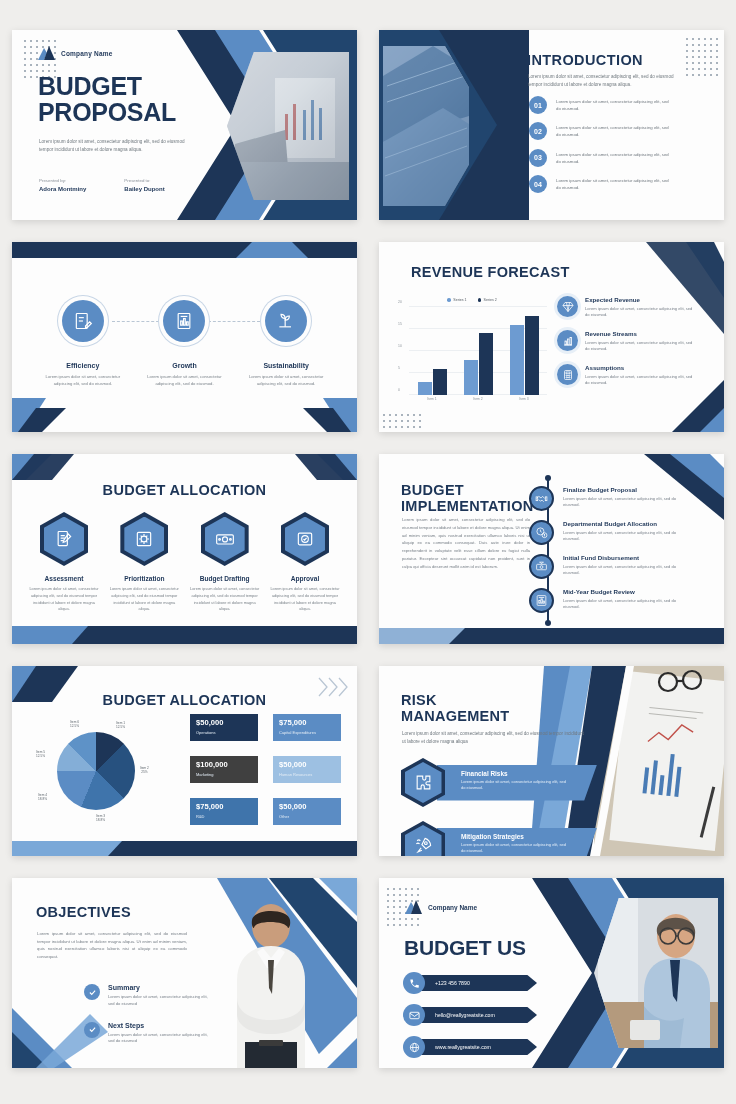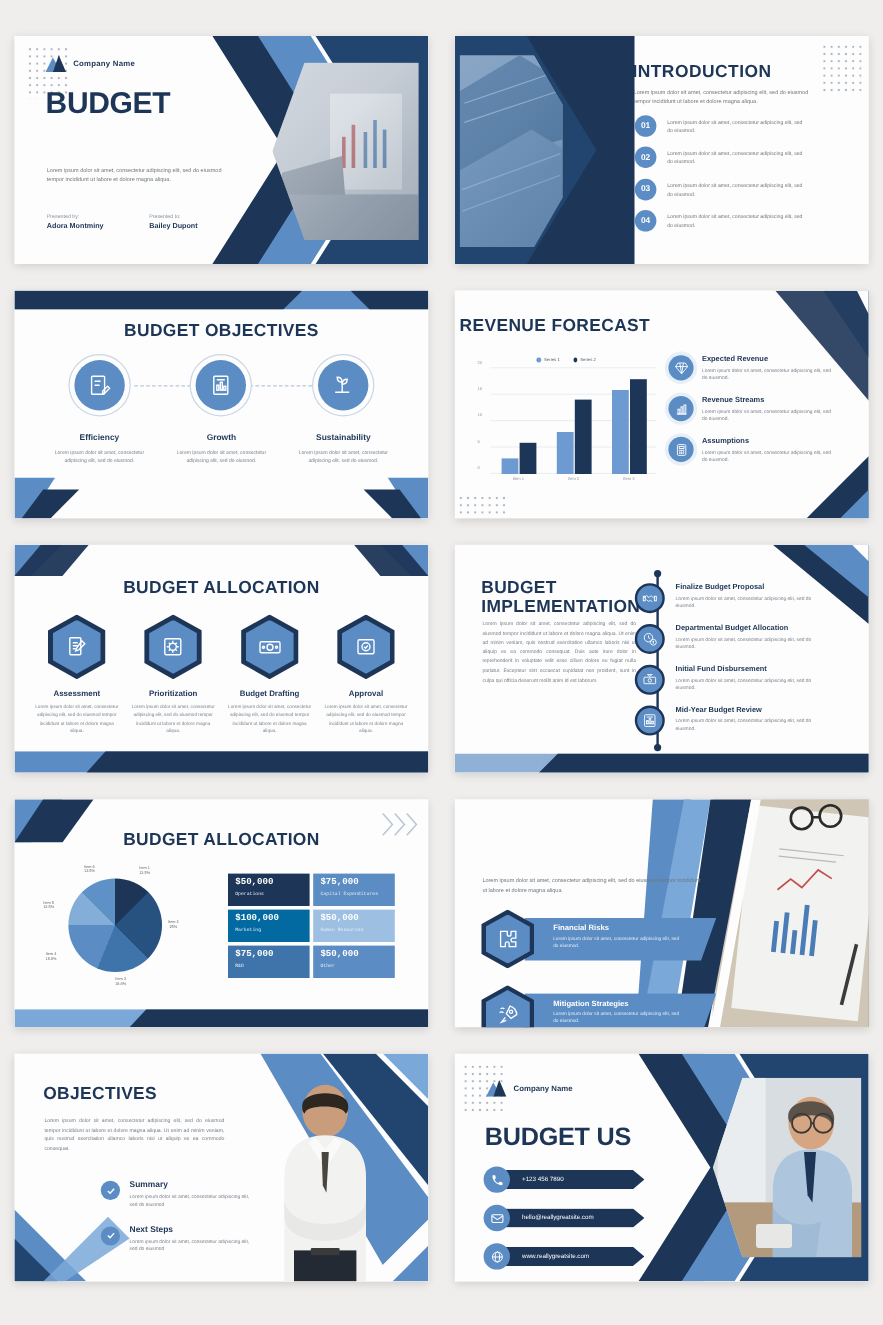--- a/index.html
+++ b/index.html
@@ -57,21 +57,21 @@
   .s3 .badge{width:42px;height:42px;border-radius:50%;background:#5b8cc4;margin:0 auto;
     display:flex;align-items:center;justify-content:center;position:relative;
     box-shadow:0 0 0 4px #fdfdfd, 0 0 0 5px #c8d6e6;}
   .s3 .badge::before{content:"";position:absolute;left:-7px;top:-7px;width:56px;height:56px;
     border-radius:50%;background:#1d3557;clip-path:inset(0 50% 0 0);z-index:-1;}
   .s3 .cname{font-size:7px;font-weight:bold;color:#1d3557;margin-top:20px;}
   .s3 .cdesc{font-size:4.2px;color:#7b838a;line-height:1.7;margin-top:4px;}
   .s3 .dash{position:absolute;top:79px;height:1px;border-top:1px dashed #b9c6d4;}
 
   
-  .s4 .title{position:absolute;left:4px;top:22px;}
+  .s4 .title{position:absolute;left:32px;top:22px;}
   .chartbox{position:absolute;left:18px;top:56px;width:150px;height:110px;}
   .legend{display:flex;gap:11px;justify-content:center;margin-bottom:5px;}
   .legend span{display:flex;align-items:center;gap:2.5px;font-size:3.6px;color:#555d65;}
   .legend i{width:3.5px;height:3.5px;border-radius:50%;display:inline-block;}
   .plot{position:relative;height:88px;margin-left:12px;border-left:0;}
   .gl{position:absolute;left:0;right:0;height:1px;background:#eceff2;}
   .glv{position:absolute;left:-11px;font-size:3.4px;color:#8c949b;transform:translateY(-3px);}
   .bars{position:absolute;left:0;right:0;bottom:0;top:0;display:flex;align-items:flex-end;
     justify-content:space-around;}
   .grp{display:flex;align-items:flex-end;gap:1px;position:relative;height:100%;}
@@ -118,22 +118,22 @@
   .s7 .title{position:absolute;top:26px;left:0;right:0;text-align:center;}
   .pie{position:absolute;left:45px;top:66px;width:78px;height:78px;border-radius:50%;
     background:conic-gradient(
       #1d3557 0deg 45deg,
       #27517f 45deg 135deg,
       #3f74ab 135deg 202.5deg,
       #5b8cc4 202.5deg 270deg,
       #84aed7 270deg 315deg,
       #5e92c7 315deg 360deg);}
   .plab{position:absolute;font-size:3.2px;color:#5f676e;line-height:1.3;text-align:center;}
-  .cards{position:absolute;left:178px;top:62px;display:grid;grid-template-columns:68px 68px;
-    gap:3px;font-family:Liberation Mono, monospace;}
+  .cards{position:absolute;left:178px;top:48px;display:grid;grid-template-columns:68px 68px;
+    gap:15px;}
   .card{height:27px;padding:5px 6px;}
   .card .amt{font-size:7.6px;font-weight:bold;color:#fff;line-height:1;}
   .card .lb{font-size:4px;color:#e3ecf5;margin-top:3px;}
 
   
   .s8 .title{position:absolute;left:22px;top:26px;}
   .s8 .lead{position:absolute;left:23px;top:64px;width:182px;font-size:4.6px;color:#6f777e;line-height:1.7;}
   .s8 .rows{position:absolute;left:22px;top:92px;display:flex;flex-direction:column;gap:14px;}
   .rrow{display:flex;align-items:center;}
   .rhex{width:44px;height:49px;background:#1d3557;
@@ -210,20 +210,21 @@
       <span class="logo">
         <svg width="17" height="14" viewBox="0 0 17 14">
             <polygon points="0,14 6,2 9,7 6,14" fill="#5b8cc4"></polygon>
             <polygon points="6,14 11,0 17,14" fill="#1d3557"></polygon>
           </svg>
       </span>
       <span class="cname">Company Name</span>
     </div>
     <div class="title">
       <div>BUDGET</div>
+      <div>PROPOSAL</div>
     </div>
     <div class="lead body">Lorem ipsum dolor sit amet, consectetur adipiscing elit, sed do eiusmod tempor incididunt ut labore et dolore magna aliqua.</div>
     <div class="pres">
       <div>
         <div class="lbl">Presented by:</div>
         <div class="nm">Adora Montminy</div>
       </div>
       <div>
         <div class="lbl">Presented to:</div>
         <div class="nm">Bailey Dupont</div>
@@ -284,21 +285,20 @@
       </svg>
     </div>
     <div style="position:absolute;left:0;bottom:0;width:345px;height:34px;">
       <svg width="345" height="34" viewBox="0 0 345 34">
         <polygon points="0,0 34,0 12,34 0,34" fill="#5b8cc4"></polygon>
         <polygon points="24,10 54,10 30,34 6,34" fill="#1d3557"></polygon>
         <polygon points="311,0 345,0 345,34 333,34" fill="#5b8cc4"></polygon>
         <polygon points="291,10 321,10 339,34 315,34" fill="#1d3557"></polygon>
       </svg>
     </div>
-    <div class="title h2">BUDGET OBJECTIVES</div>
     <div class="dash" style="left:100px;width:52px;"></div>
     <div class="dash" style="left:196px;width:52px;"></div>
     <div class="cols">
       <div class="col">
         <div class="badge">
           <svg width="20" height="20" viewBox="0 0 24 24" fill="none" stroke="#fff" stroke-width="1.4">
             <rect x="4" y="3" width="13" height="18" rx="1"></rect>
               <line x1="7" y1="8" x2="13" y2="8"></line>
               <line x1="7" y1="12" x2="12" y2="12"></line>
             <path d="M15 18l5-5 2 2-5 5h-2z"></path>
@@ -638,21 +638,21 @@
     </div>
     <div class="cards">
       <div class="card" style="background:#1d3557">
         <div class="amt">$50,000</div>
         <div class="lb">Operations</div>
       </div>
       <div class="card" style="background:#5b8cc4">
         <div class="amt">$75,000</div>
         <div class="lb">Capital Expenditures</div>
       </div>
-      <div class="card" style="background:#0369a1">
+      <div class="card" style="background:#404040">
         <div class="amt">$100,000</div>
         <div class="lb">Marketing</div>
       </div>
       <div class="card" style="background:#9dc0e2">
         <div class="amt">$50,000</div>
         <div class="lb">Human Resources</div>
       </div>
       <div class="card" style="background:#3f74ab">
         <div class="amt">$75,000</div>
         <div class="lb">R&amp;D</div>
@@ -692,20 +692,24 @@
       </svg>
     </div>
     <div style="position:absolute;right:84px;top:0;width:110px;height:190px;">
       <svg width="110" height="190" viewBox="0 0 110 190">
         <polygon points="14,0 46,0 6,190 0,190" fill="#5b8cc4"></polygon>
         <polygon points="40,0 62,0 30,190 4,190" fill="#7aa8d8"></polygon>
         <polygon points="62,0 96,0 60,190 34,190" fill="#1d3557"></polygon>
         <polygon points="96,0 104,0 70,190 62,190" fill="#fdfdfd"></polygon>
       </svg>
     </div>
+    <div class="title h2">
+      <div>RISK</div>
+      <div>MANAGEMENT</div>
+    </div>
     <div class="lead">Lorem ipsum dolor sit amet, consectetur adipiscing elit, sed do eiusmod tempor incididunt ut labore et dolore magna aliqua</div>
     <div class="rows">
       <div class="rrow">
         <div class="rhex">
             <div class="in">
           <svg width="19" height="19" viewBox="0 0 24 24" fill="none" stroke="#fff" stroke-width="1.4">
                 <path d="M4 4h7v3a2 2 0 104 0V4h5v7h-3a2 2 0 100 4h3v5h-7v-3a2 2 0 10-4 0v3H4z"></path>
               </svg>
         </div>
           </div>

